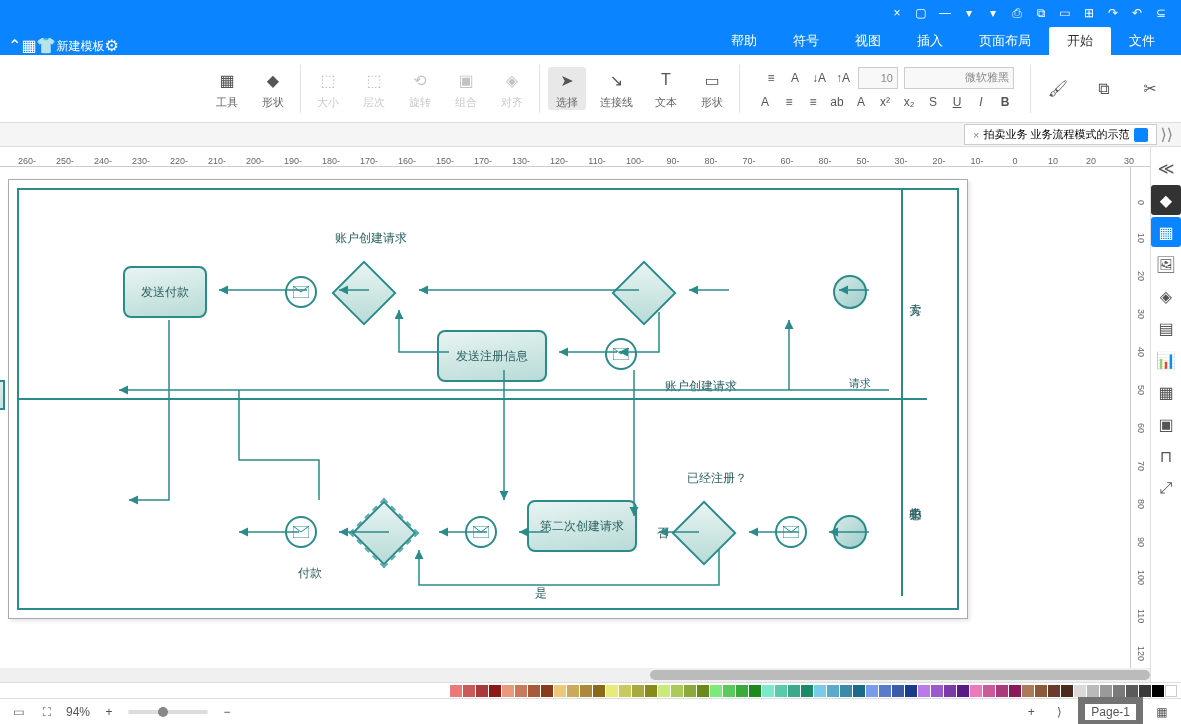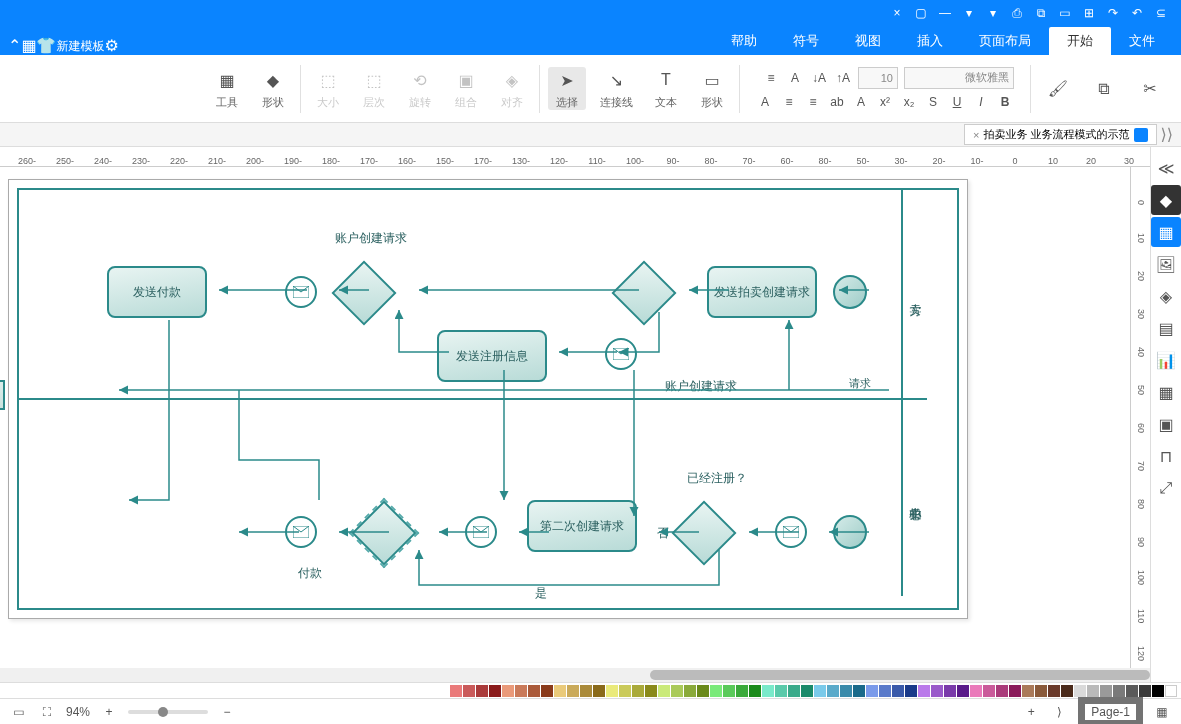--- a/index.html
+++ b/index.html
@@ -263,31 +263,30 @@
       <div class="canvas">
         <div class="page">
           <div class="pool">
 
             <div class="lane lane1">
               <div class="lanehdr">
                   <span>卖方</span>
                 </div>
 
               <div class="shape circ" style="top:85px;right:60px"></div>
-              <div class="shape task" style="top:76px;right:110px">发送拍卖创建请求</div>
               <div class="shape diamond" style="top:80px;right:260px"></div>
               <div class="lbl" style="top:40px;right:520px">账户创建请求</div>
               <div class="shape diamond" style="top:80px;right:540px"></div>
               <div class="shape msg" style="top:86px;right:610px">
                   <svg viewBox="0 0 16 12">
                     <rect x="0" y="0" width="16" height="12" fill="none" stroke="#2b8a8a"></rect>
                     <path d="M0 0 L8 6 L16 0" fill="none" stroke="#2b8a8a"></path>
                   </svg>
                 </div>
-              <div class="shape task" style="top:76px;right:720px;width:100px">发送付款</div>
+              <div class="shape task" style="top:76px;right:720px;width:84px">发送付款</div>
               <div class="shape task" style="top:140px;right:380px;width:110px">发送注册信息</div>
               <div class="shape msg" style="top:148px;right:290px">
                   <svg viewBox="0 0 16 12">
                     <rect x="0" y="0" width="16" height="12" fill="none" stroke="#2b8a8a"></rect>
                     <path d="M0 0 L8 6 L16 0" fill="none" stroke="#2b8a8a"></path>
                   </svg>
                 </div>
               <div class="lbl" style="top:188px;right:190px">账户创建请求</div>
               <div class="shape doc" style="top:180px;right:50px"></div>
               <div class="lbl" style="top:186px;right:56px;font-size:11px">请求</div>

